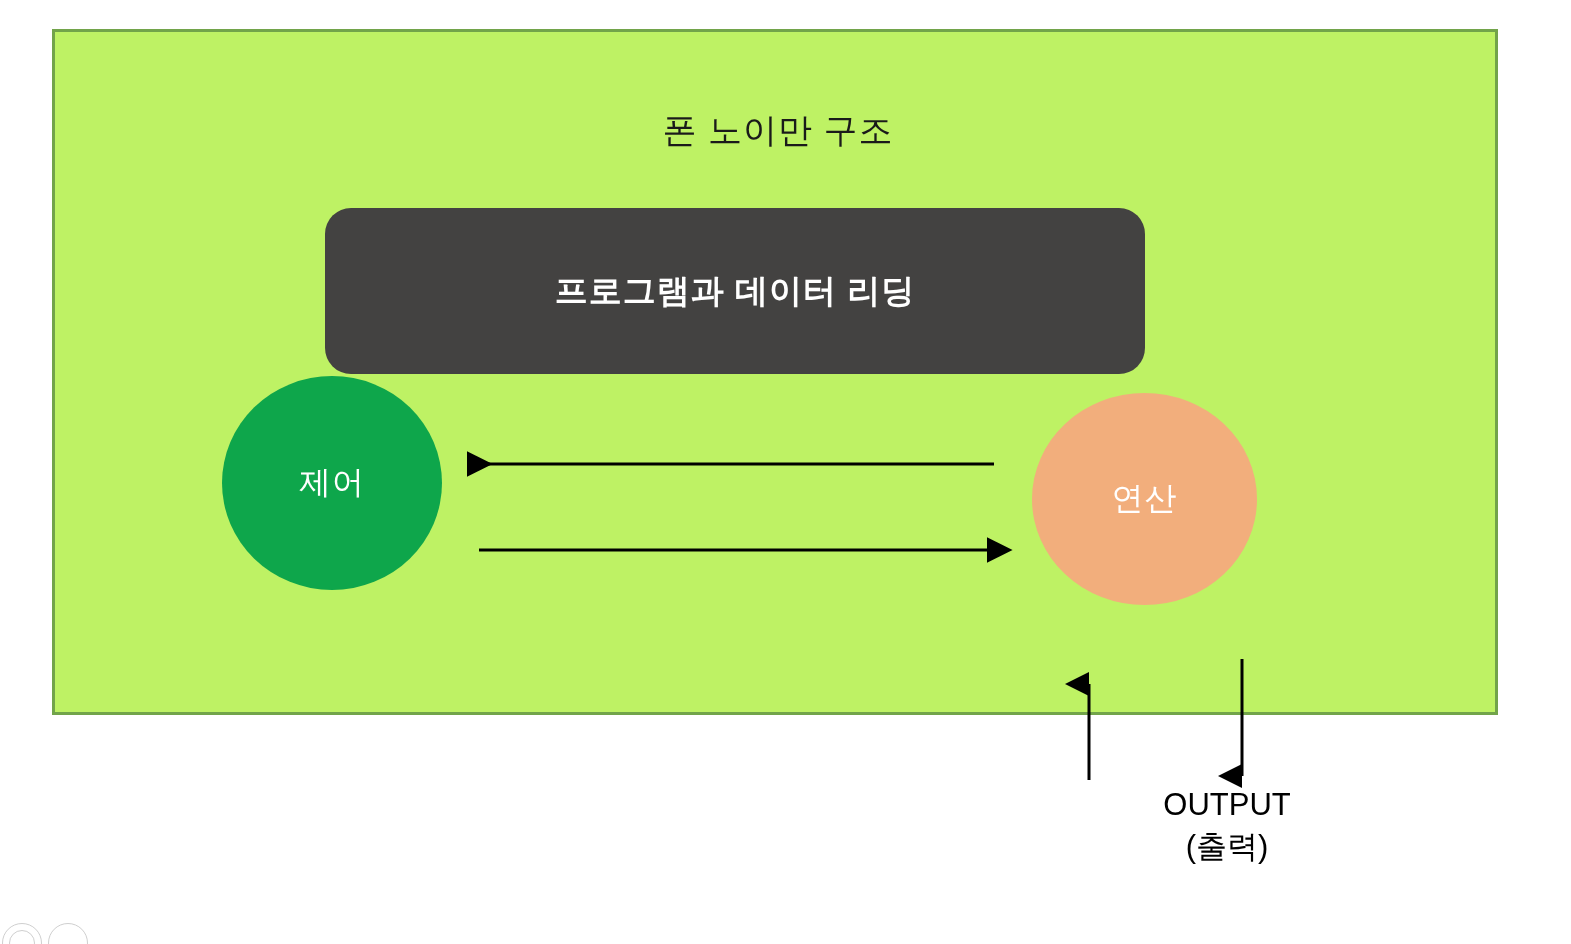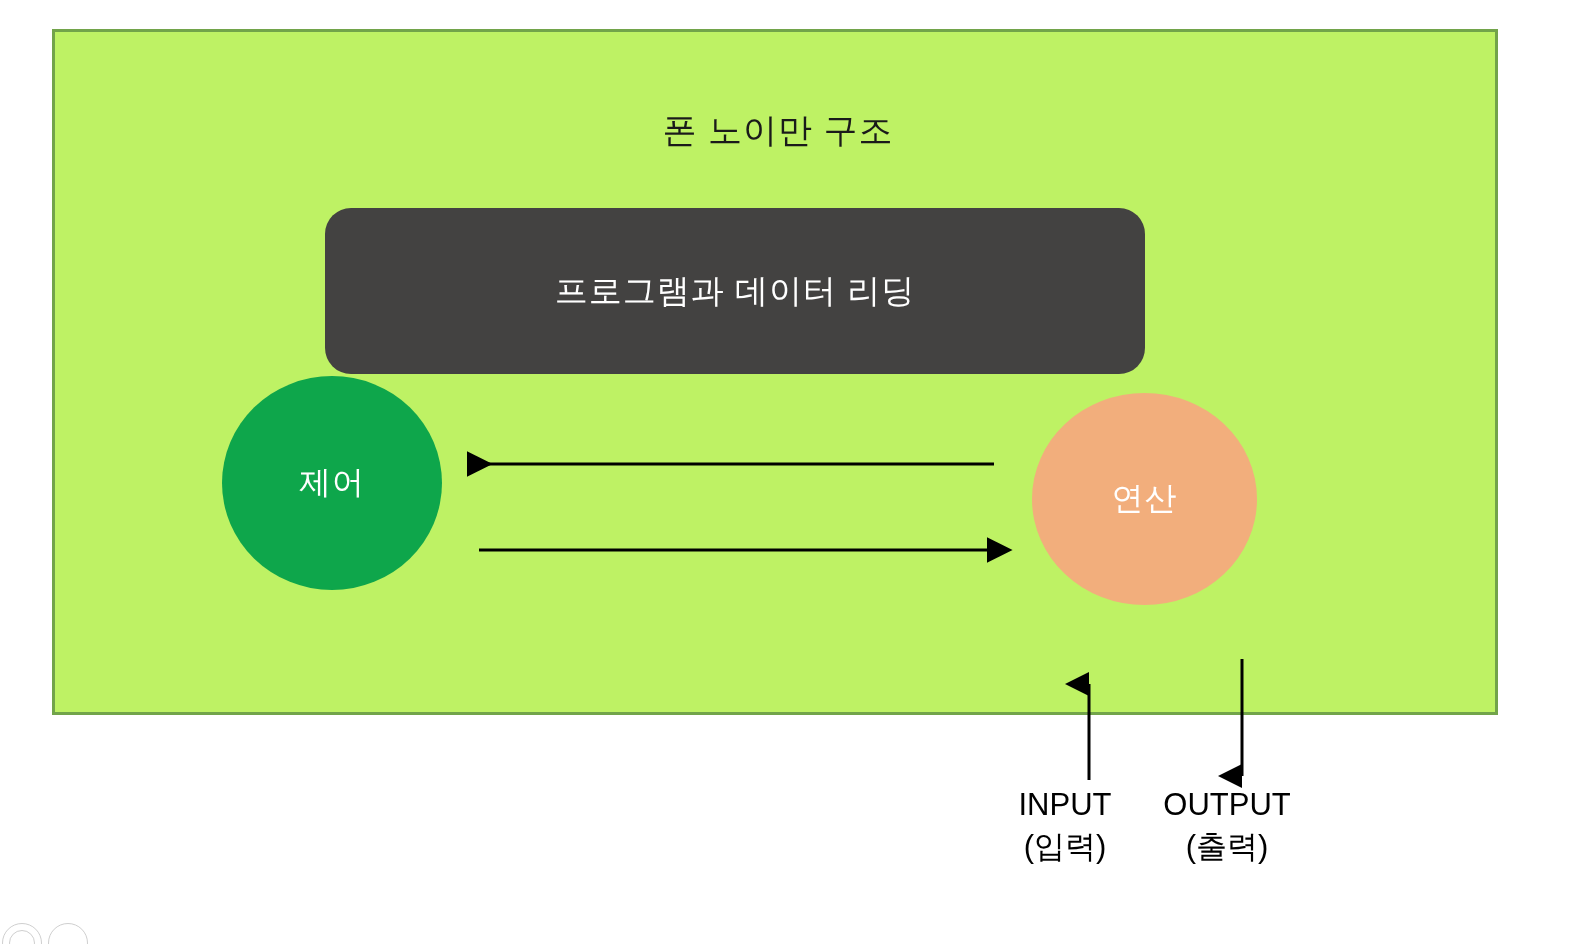--- a/index.html
+++ b/index.html
@@ -46,20 +46,21 @@
     position: absolute;
     left: 270px;
     top: 176px;
     width: 820px;
     height: 166px;
     background: #434241;
     border-radius: 26px;
     display: flex;
     align-items: center;
     justify-content: center;
+    font-weight: bold;
   }
   #memory-box-label {
     color: #ffffff;
     font-size: 33px;
     letter-spacing: 1px;
     white-space: nowrap;
   }
 
   
   .unit-circle {
@@ -161,24 +162,20 @@
 
     <line x1="939" y1="432" x2="412" y2="432" stroke="#000000" stroke-width="3.2" marker-end="url(#head-left)"></line>
 
     <line x1="424" y1="518" x2="932" y2="518" stroke="#000000" stroke-width="3.2" marker-end="url(#head-right)"></line>
 
     <line x1="1034" y1="748" x2="1034" y2="652" stroke="#000000" stroke-width="3" marker-end="url(#head-up)"></line>
 
     <line x1="1187" y1="627" x2="1187" y2="744" stroke="#000000" stroke-width="3" marker-end="url(#head-down)"></line>
   </svg>
 
-  <div id="input-label" class="io-label">
-    <div>INPUT</div>
-    <div>(입력)</div>
-  </div>
 
   <div id="output-label" class="io-label">
     <div>OUTPUT</div>
     <div>(출력)</div>
   </div>
 
 </div>
 
 <div id="corner-circle-1" class="corner-circle"></div>
 <div id="corner-circle-1b" class="corner-circle"></div>

